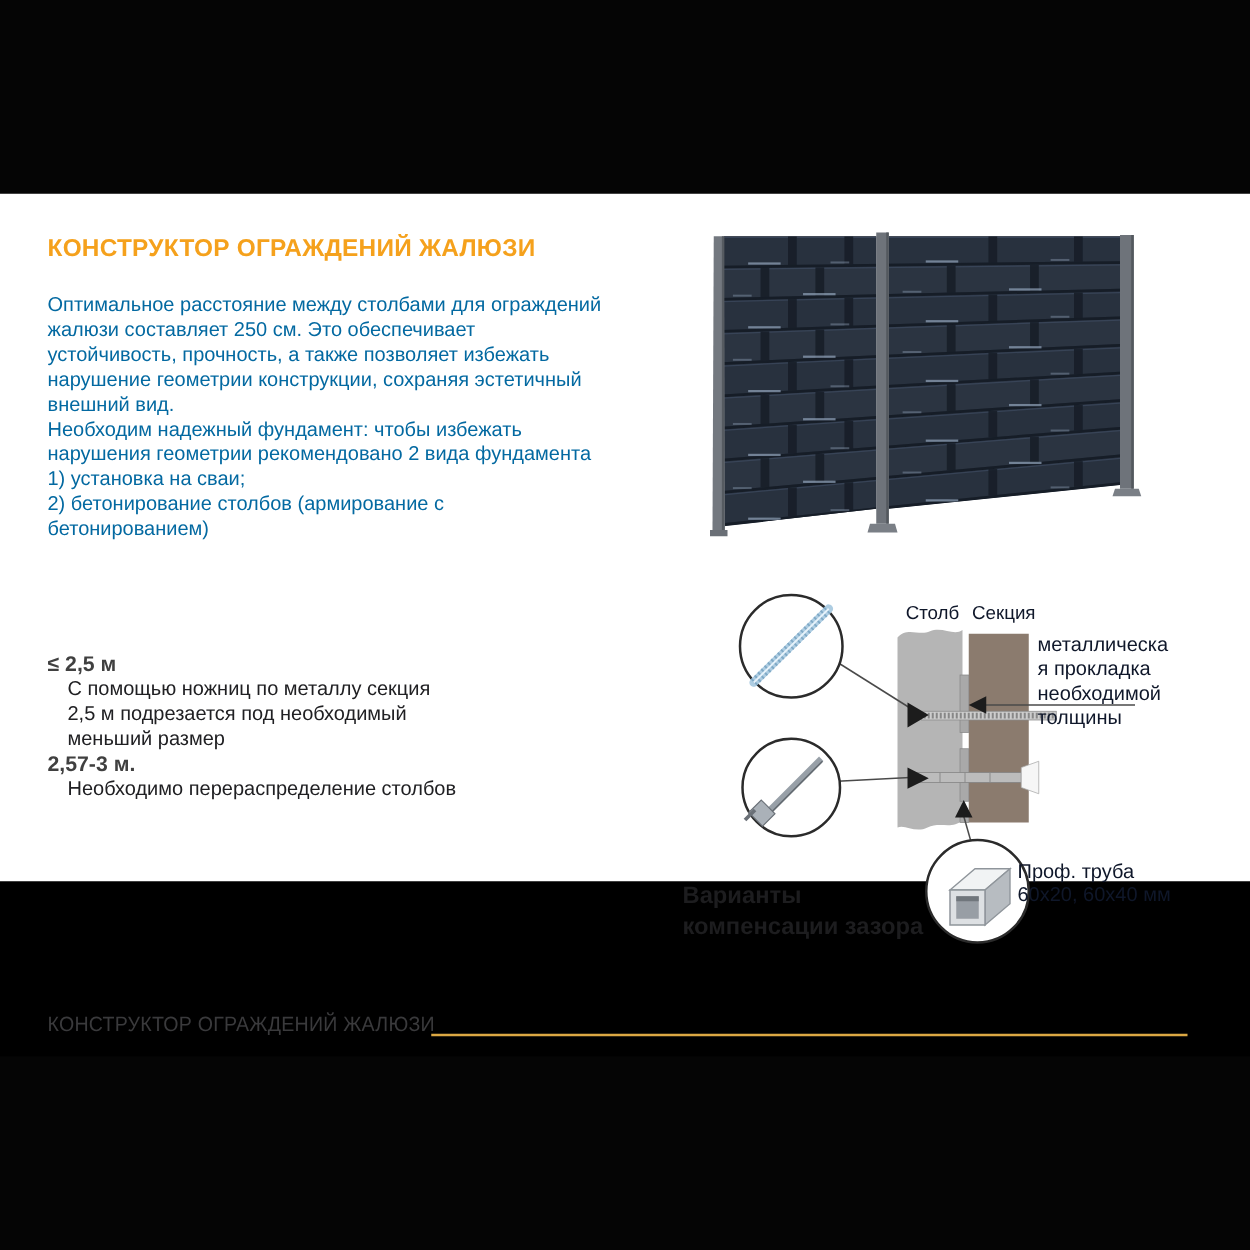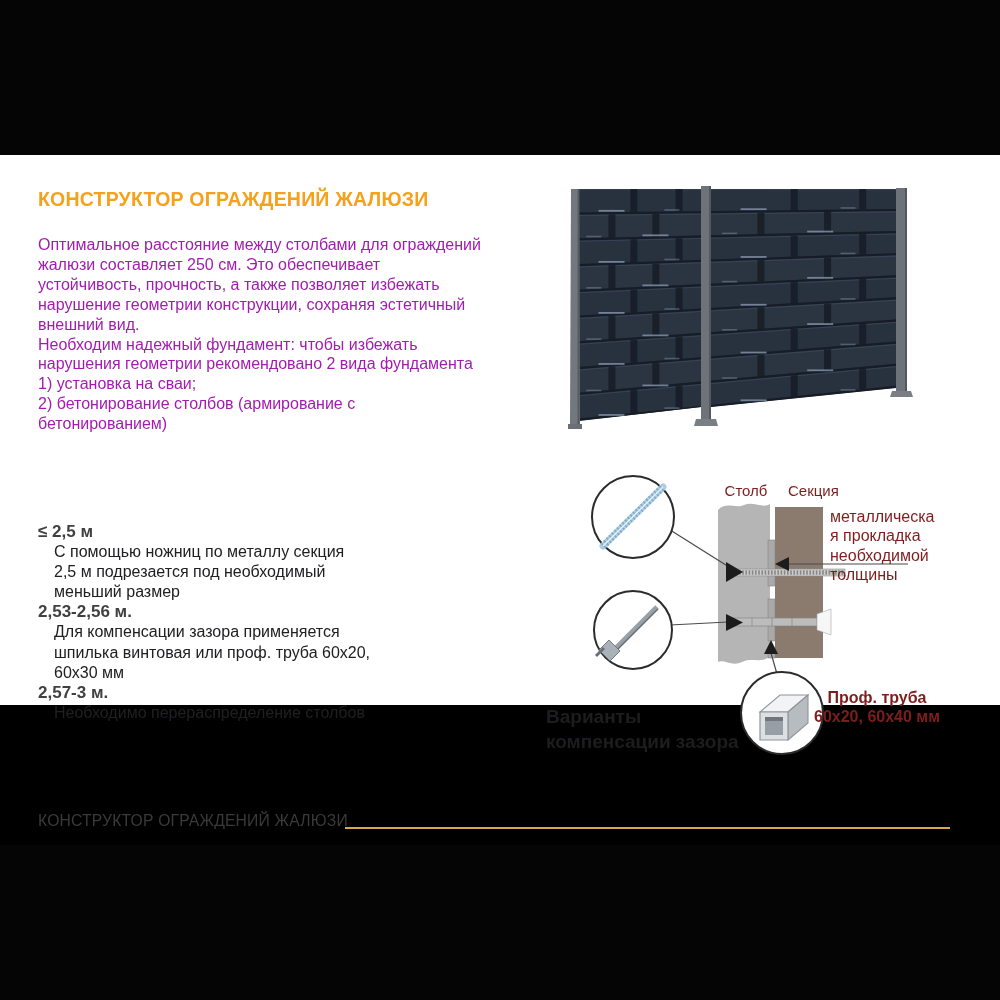--- a/index.html
+++ b/index.html
@@ -10,35 +10,35 @@
   }
   .letterbox{position:absolute;left:0;width:1000px;background:#050505;}
   .page{
     position:absolute;left:0;top:155px;width:1000px;height:550px;background:#fff;
   }
   .abs{position:absolute;}
   .pre{white-space:pre-line;}
   .title{
     left:38px;top:33px;font-size:19.5px;font-weight:700;color:#F5A11C;letter-spacing:.2px;
   }
-  .body-text{font-size:16px;line-height:19.9px;color:#a21caf;}
+  .body-text{font-size:16px;line-height:19.9px;color:#0369a1;}
   .intro{left:38px;top:80px;width:490px;}
   .adjust{left:38px;top:305px;width:490px;}
   .specs{left:38px;top:367px;width:500px;}
   .spec-range{font-size:17px;line-height:20.1px;font-weight:700;color:#404040;}
   .spec-text{font-size:16px;line-height:20.1px;color:#202023;margin-left:16px;}
   .fence-svg{left:558px;top:28px;width:395px;height:250px;}
   .diagram-svg{left:540px;top:315px;width:400px;height:300px;}
-  .dlabel{color:#7f1d1d;}
+  .dlabel{color:#0f172a;}
   .post-label{left:718px;top:327px;width:56px;text-align:center;font-size:15px;}
-  .section-label{left:788px;top:327px;width:62px;text-align:left;font-size:15px;}
+  .section-label{left:772px;top:327px;width:62px;text-align:center;font-size:15px;}
   .fastener-label{left:548px;top:395px;font-size:16.5px;line-height:23px;}
   .spacer-label{left:830px;top:352px;font-size:16px;line-height:19.4px;width:110px;}
   .variants-label{left:546px;top:550px;font-size:19px;line-height:24.5px;font-weight:700;color:#1d1d1f;}
-  .tube-label{left:814px;top:533px;width:126px;text-align:center;font-size:16px;line-height:19.4px;font-weight:bold;}
+  .tube-label{left:814px;top:533px;width:126px;font-size:16px;line-height:19.4px;}
   .footer-label{
     left:38px;top:656px;font-size:16.5px;color:#3a3a3c;letter-spacing:.2px;
     transform:scaleX(.95);transform-origin:left center;
   }
   .footer-line{left:345px;top:672px;width:605px;height:2px;background:#DCA843;}
 </style>
 </head>
 <body>
 
 <div class="letterbox" style="top:0;height:155px;"></div>
@@ -59,26 +59,20 @@
 2) бетонирование столбов (армирование с
 бетонированием)</div>
 
 
   <div class="abs specs">
     <div>
       <div class="spec-range">≤ 2,5 м</div>
       <div class="spec-text pre">С помощью ножниц по металлу секция
 2,5 м подрезается под  необходимый
 меньший размер</div>
-    </div>
-    <div>
-      <div class="spec-range">2,53-2,56 м.</div>
-      <div class="spec-text pre">Для компенсации зазора применяется
-шпилька винтовая или проф. труба 60х20,
-60х30 мм</div>
     </div>
     <div>
       <div class="spec-range">2,57-3 м.</div>
       <div class="spec-text pre">Необходимо перераспределение столбов</div>
     </div>
   </div>
 
   <svg class="abs fence-svg" viewBox="0 0 395 250">
     <defs>
       <clipPath id="panclip">

